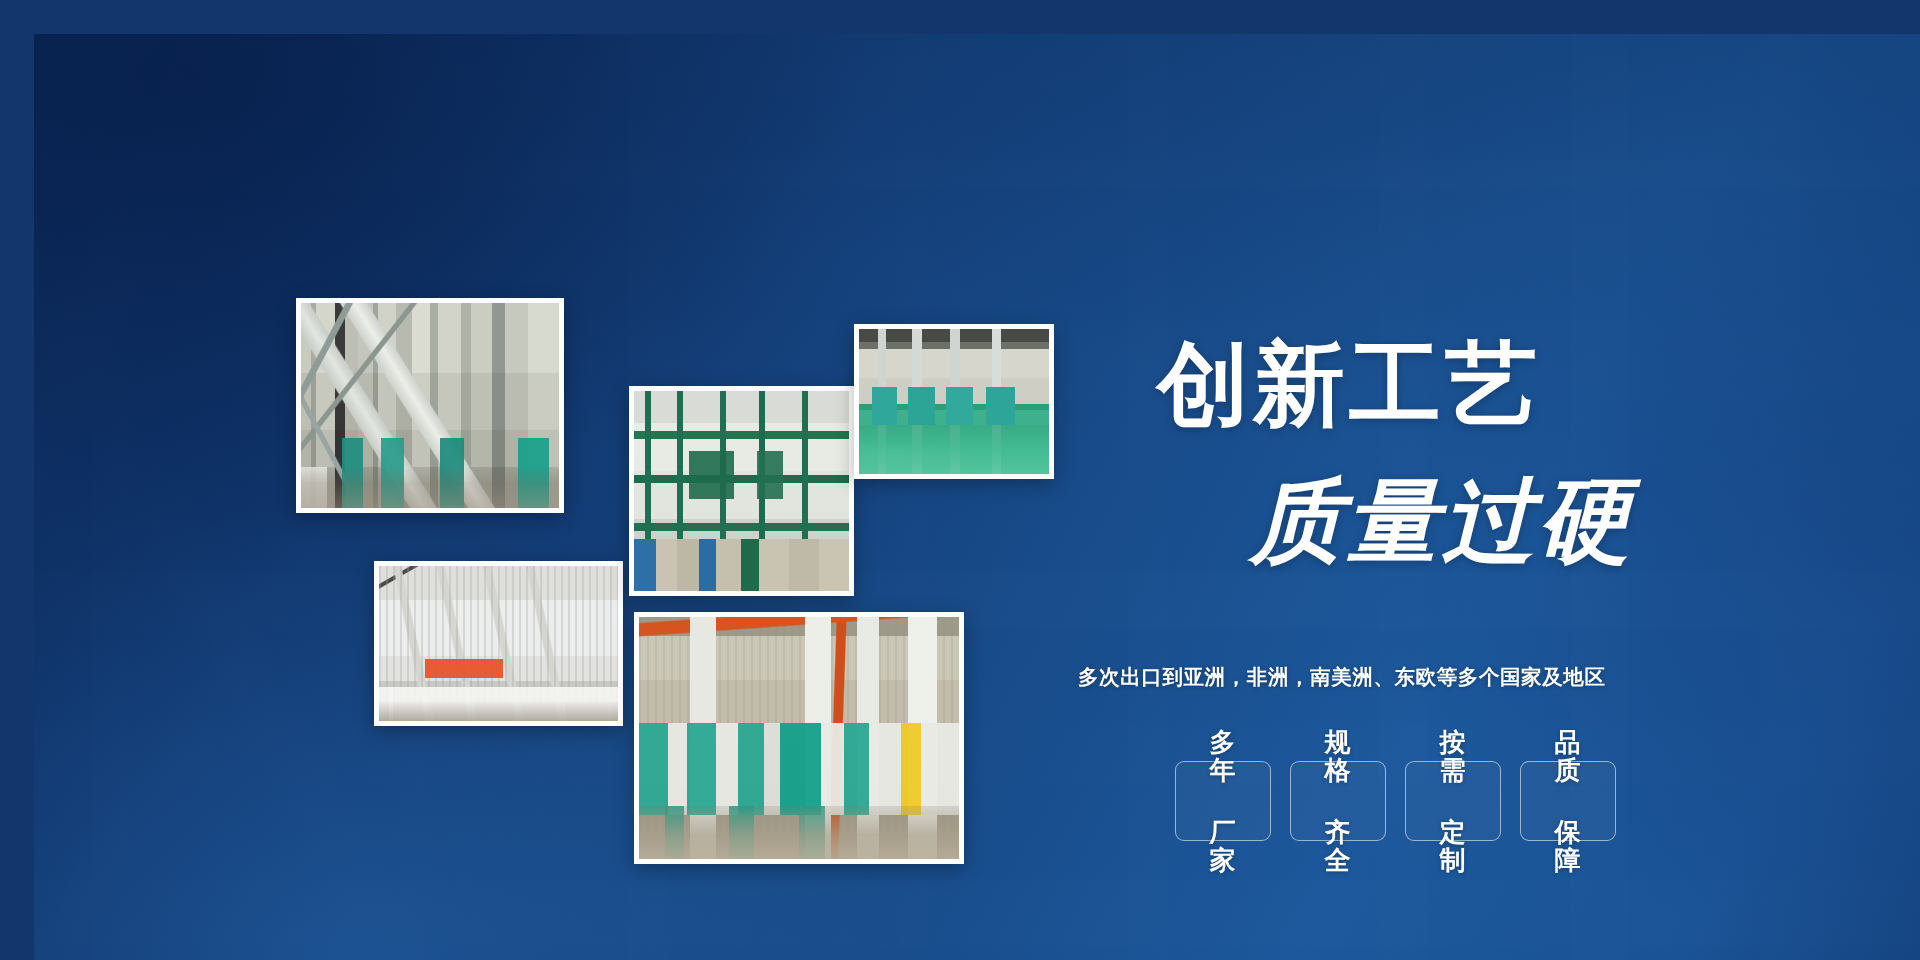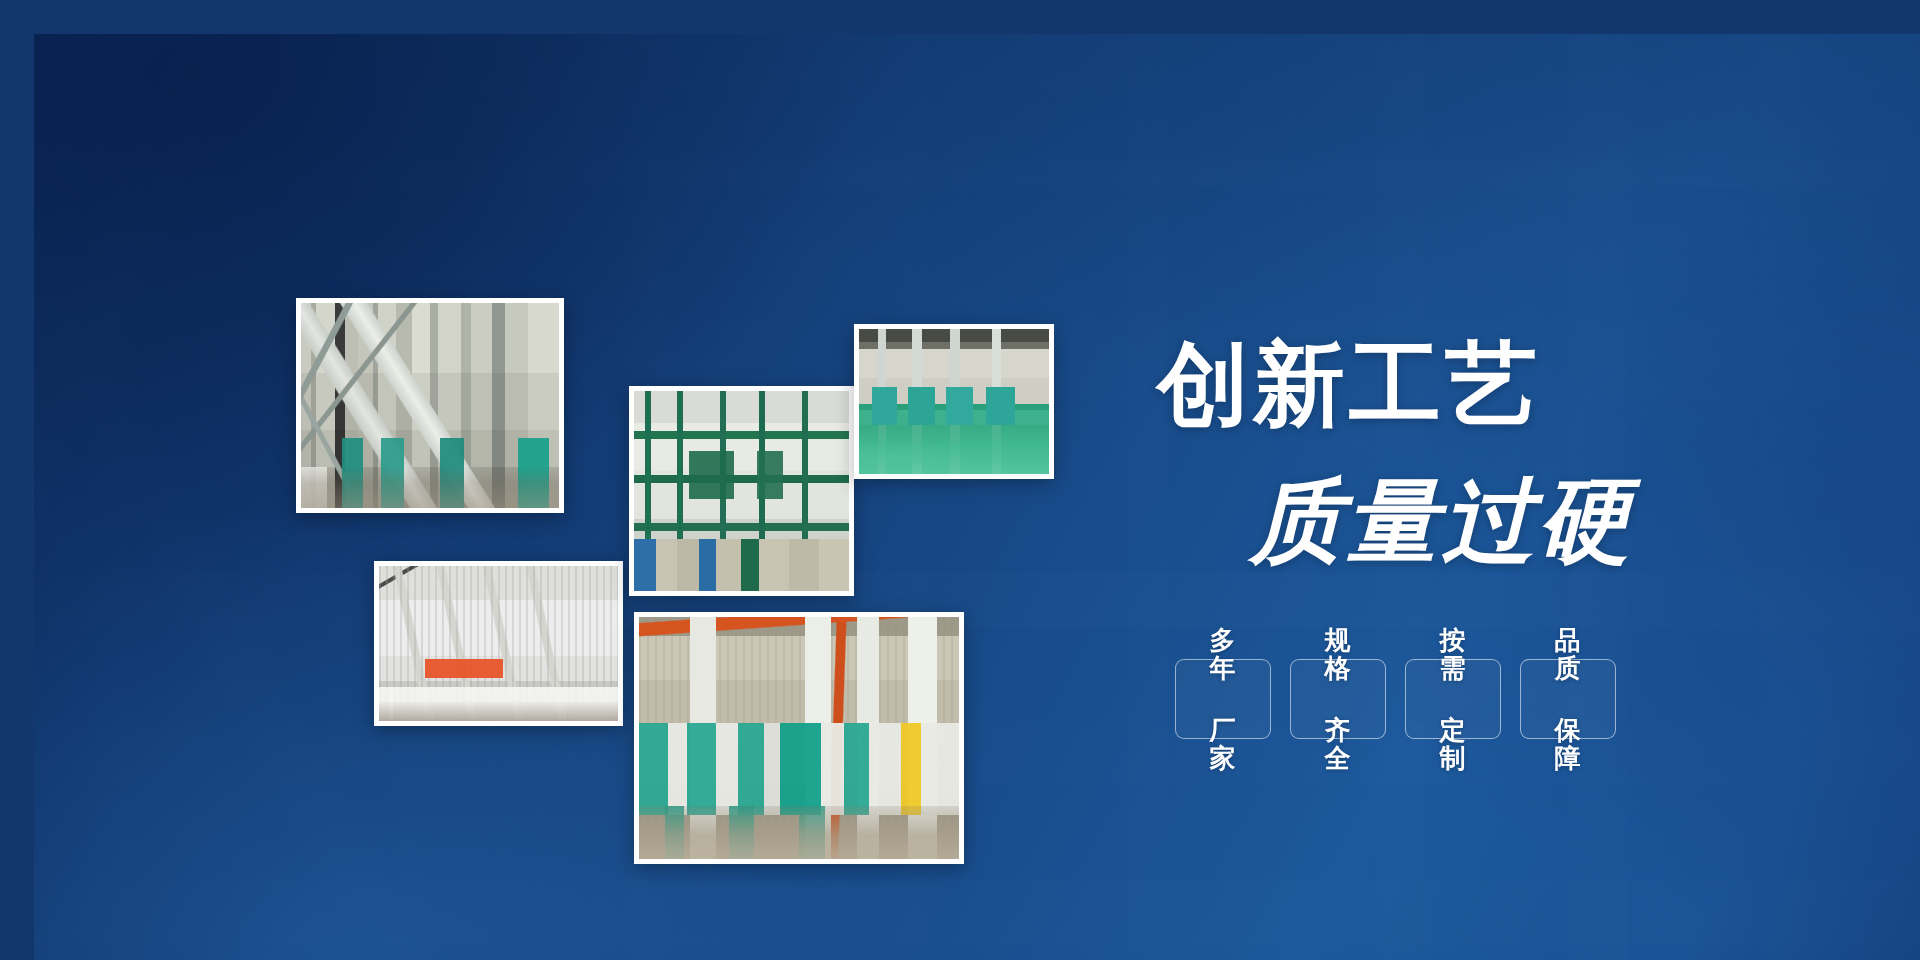--- a/index.html
+++ b/index.html
@@ -371,20 +371,21 @@
 
   </div>
 
   <div class="content">
 
     <div class="headline">
       <div class="line line1">创新工艺</div>
       <div class="line line2">质量过硬</div>
     </div>
 
+    <div class="subtitle">多次出口到亚洲，非洲，南美洲、东欧等多个国家及地区</div>
 
     <div class="badges">
 
       <div class="badge">
         <span>多年</span>
         <span>厂家</span>
       </div>
 
       <div class="badge">
         <span>规格</span>

